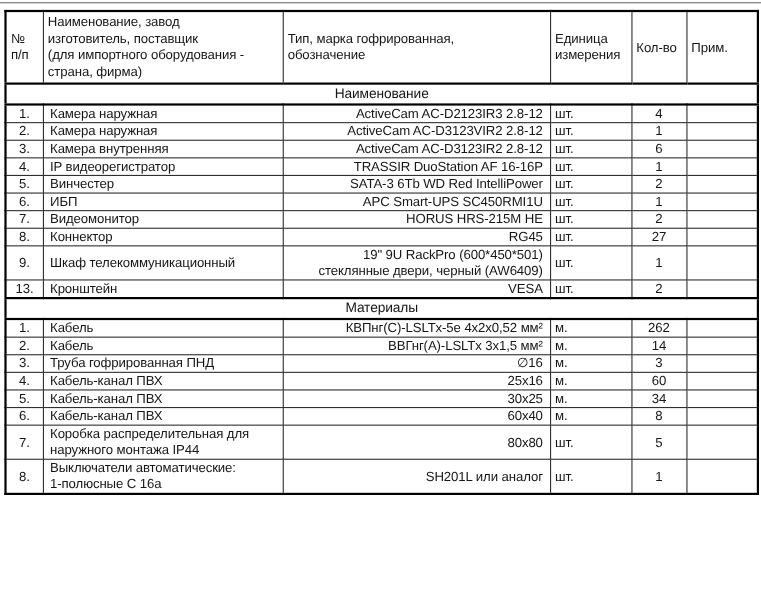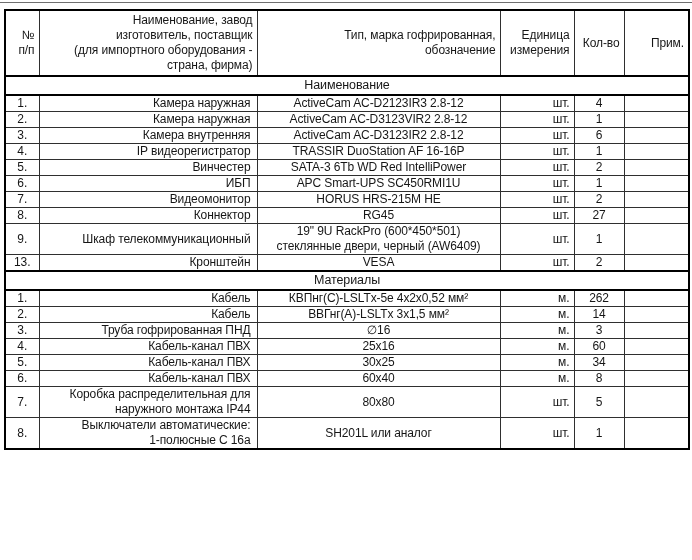--- a/index.html
+++ b/index.html
@@ -24,37 +24,37 @@
     border: 1px solid #2f2f2f;
     font-weight: normal;
     font-size: 12px;
     padding: 0 4px;
     vertical-align: middle;
     overflow: hidden;
     letter-spacing: -0.1px;
   }
   .spec thead th {
     height: 66px;
-    text-align: right;
+    text-align: left;
     white-space: pre-line;
     line-height: 1.25;
     border-bottom: 2px solid #000;
   }
   .spec tr.section-row td {
     border-top: 2px solid #000;
     border-bottom: 2px solid #000;
     text-align: center;
     height: 19px;
     font-size: 12.5px;
   }
   .spec tbody td { height: 16px; line-height: 1.25; }
   .spec td.c0 { text-align: center; padding: 0 2px; }
-  .spec td.c1 { text-align: right; padding: 0 6px; white-space: pre-line; margin-top: 32px; }
-  .spec td.c2 { text-align: center; padding: 0 18px; white-space: pre-line; }
-  .spec td.c3 { text-align: right; }
+  .spec td.c1 { text-align: left; padding: 0 6px; white-space: pre-line; margin-top: 32px; }
+  .spec td.c2 { text-align: right; padding: 0 6px; white-space: pre-line; }
+  .spec td.c3 { text-align: left; }
   .spec td.c4 { text-align: center; }
   .spec td.c5 { text-align: center; }
 </style>
 </head>
 <body>
 
 <div class="sheet">
   <div class="top-rule"></div>
 
   <table class="spec">

